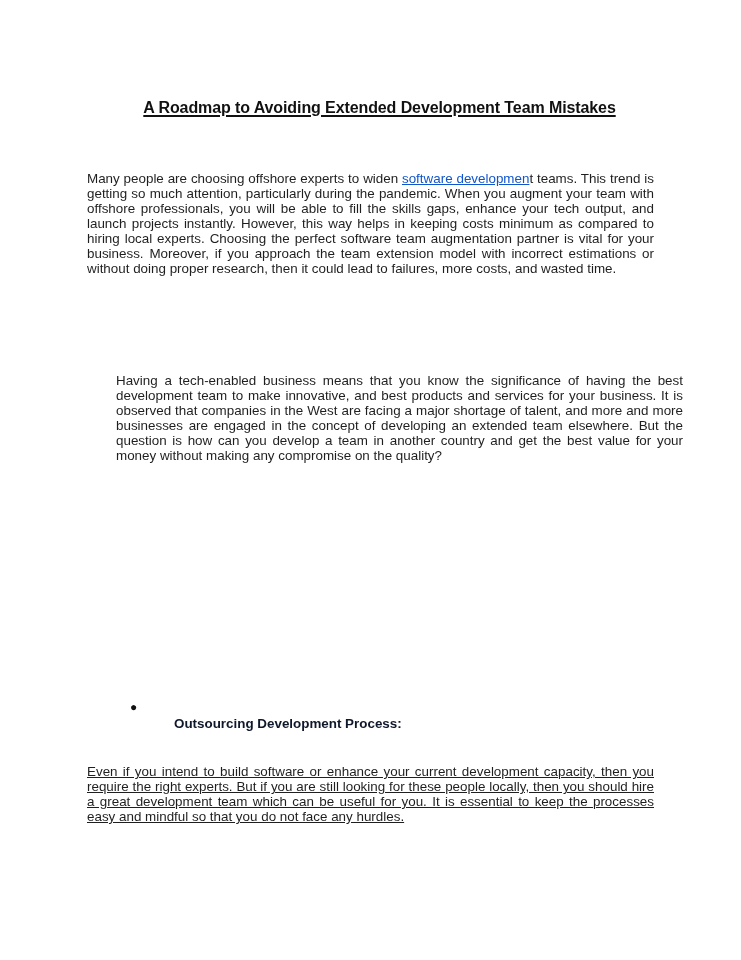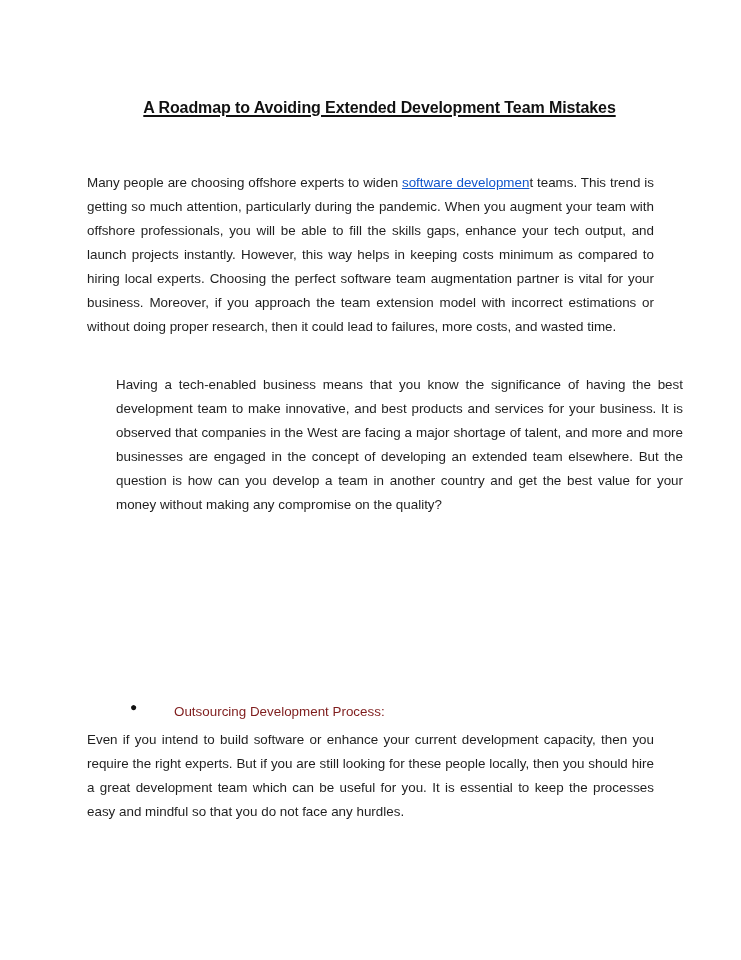--- a/index.html
+++ b/index.html
@@ -9,36 +9,36 @@
   }
   .page { position: absolute; left: 0; top: 0; width: 710px; height: 960px; background: #fff; }
   .title {
     position: absolute; left: 0; top: 99px; width: 759px; text-align: center;
     font-size: 16px; font-weight: bold; text-decoration: underline;
     text-decoration-thickness: 1.5px; text-underline-offset: 2px; color: #111;
     letter-spacing: -0.1px; margin: 0;
   }
   .para {
     position: absolute; left: 87px; width: 567px; margin: 0;
-    font-size: 13.4px; line-height: 24px; text-align: justify; color: #1f1f1f;
+    font-size: 13.4px; line-height: 15px; text-align: justify; color: #1f1f1f;
   }
   .para a { color: #1155cc; text-decoration: underline; }
   #p1 { top: 171px; }
   #p2 { top: 373px; margin-left: 29px; }
   #p3 { top: 557px; }
-  #p4 { top: 728px; }
+  #p4 { top: 764px; text-decoration: underline; }
   .bullet-row {
     position: absolute; top: 698px; left: 0; width: 741px; height: 20px;
     font-size: 13.4px; line-height: 19.4px;
   }
   .bullet-dot {
     position: absolute; left: 130px; top: 0; font-size: 12px; color: #111;
   }
   .bullet-text {
-    position: absolute; left: 174px; top: 4px; font-weight: normal; color: #7f1d1d;
+    position: absolute; left: 174px; top: 16px; font-weight: bold; color: #0f172a;
   }
 </style>
 </head>
 <body>
 
 <div class="page">
   <h1 class="title">A Roadmap to Avoiding Extended Development Team Mistakes</h1>
 
   <p class="para" id="p1"><span>Many people are choosing offshore experts to widen </span><a>software developmen</a><span>t teams. This trend is getting so much attention, particularly during the pandemic. When you augment your team with offshore professionals, you will be able to fill the skills gaps, enhance your tech output, and launch projects instantly. However, this way helps in keeping costs minimum as compared to hiring local experts. Choosing the perfect software team augmentation partner is vital for your business. Moreover, if you approach the team extension model with incorrect estimations or without doing proper research, then it could lead to failures, more costs, and wasted time.</span></p>
 

